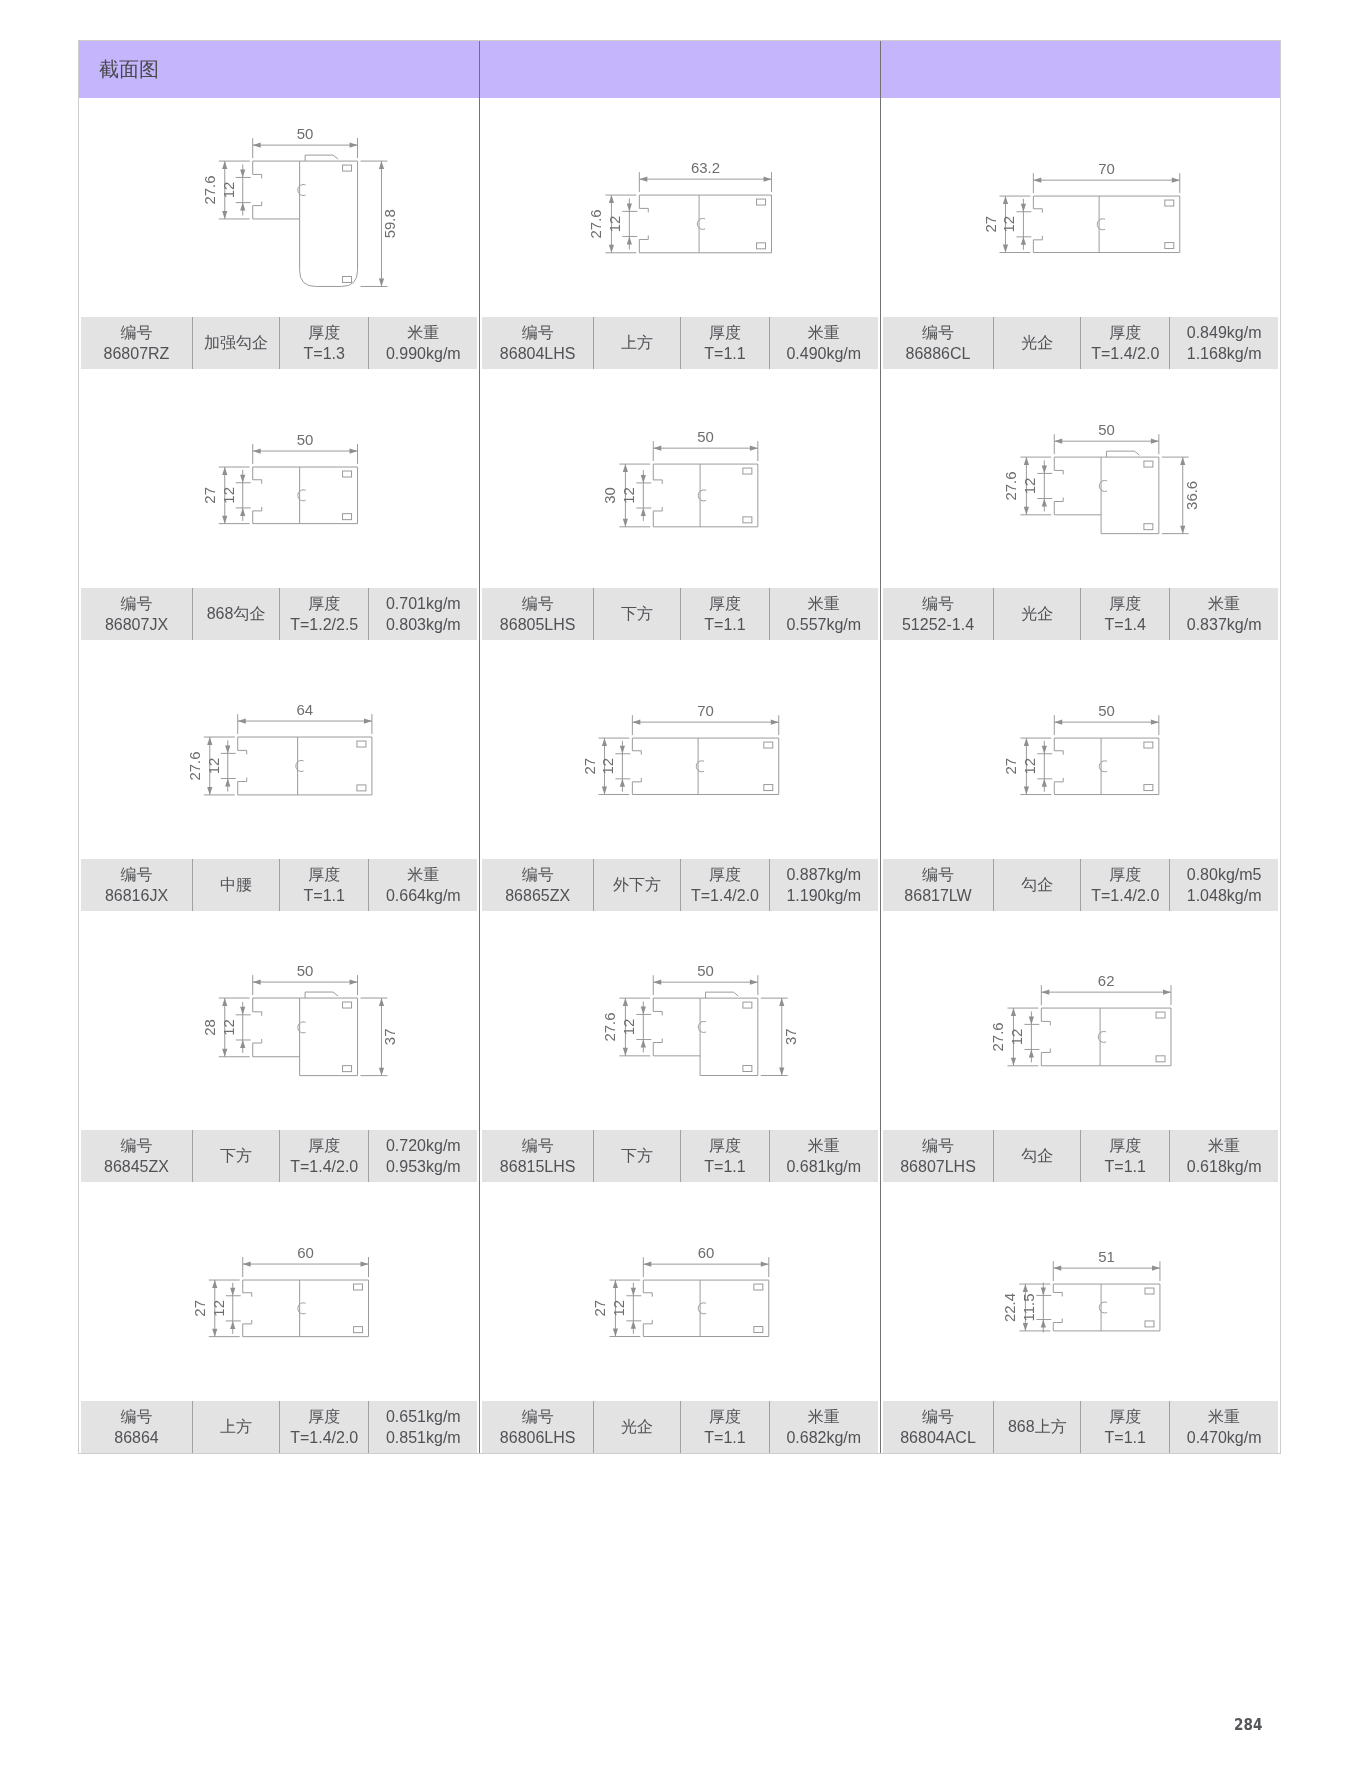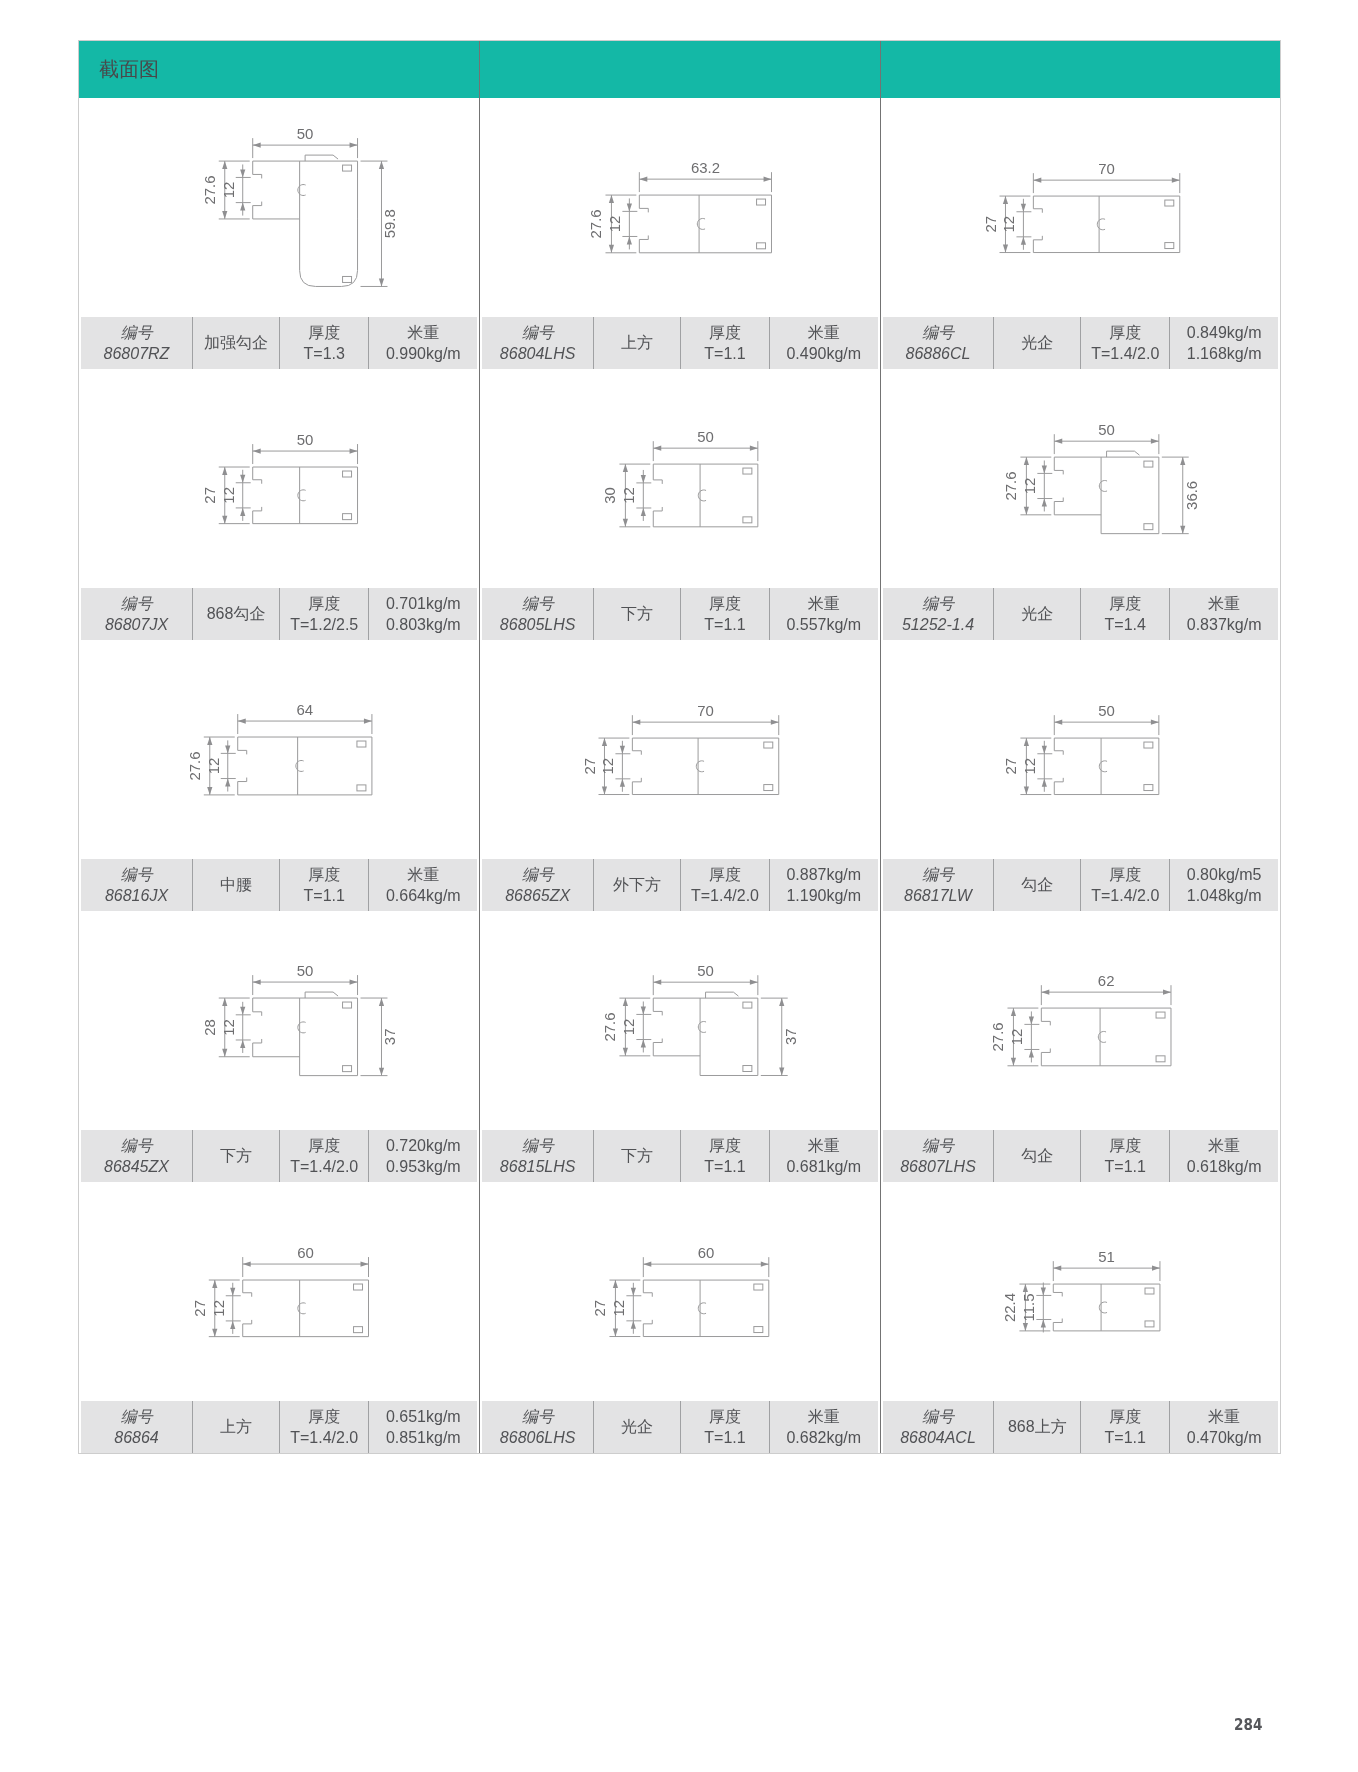--- a/index.html
+++ b/index.html
@@ -10,27 +10,27 @@
   .content{position:absolute;left:78px;top:0;width:1203px;}
   .titlebar{display:flex;justify-content:space-between;align-items:center;margin-top:56px;height:62px;}
   .page-title{font-size:23px;font-weight:bold;color:#4a4b4d;letter-spacing:1px;}
   .series-number{
     font-size:62px;font-weight:bold;color:#58595c;line-height:1;
     font-family:"DejaVu Sans", sans-serif;transform:scaleX(.8) scaleY(1.08);transform-origin:right center;
   }
   .spec-table{margin-top:40px;border:1px solid #cdcdcd;display:grid;grid-template-columns:1fr 1fr 1fr;}
   .col{border-left:1px solid #737373;min-width:0;}
   .col:first-child{border-left:none;}
-  .colheader{height:57px;background:#14b8a6;display:flex;align-items:center;padding-left:20px;font-size:20px;color:#48494b;box-sizing:border-box;}
+  .colheader{height:57px;background:#c4b5fd;display:flex;align-items:center;padding-left:20px;font-size:20px;color:#48494b;box-sizing:border-box;}
   .cell{}
   .drawing{height:219px;position:relative;background:#fff;}
   .drawing svg{display:block;width:100%;height:228px;}
   .info{height:52px;background:#e3e3e4;margin:0 2px;display:grid;grid-template-columns:28% 22% 22.5% 27.5%;}
   .ic{display:flex;flex-direction:column;justify-content:center;align-items:center;border-left:1px solid #a0a1a3;font-size:16px;color:#515255;line-height:1.32;text-align:center;overflow:hidden;}
-  .ic:first-child{border-left:none;font-style:italic;}
+  .ic:first-child{border-left:none;}
   .pagenum{position:absolute;right:96px;bottom:38px;font-size:16px;font-weight:bold;color:#55565a;font-family:"DejaVu Sans", sans-serif;transform:scaleX(.85);transform-origin:right center;}
 </style>
 </head>
 <body>
 
 <div class="content">
 
   <div class="spec-table">
     <div class="col">
       <div class="colheader">截面图</div>

